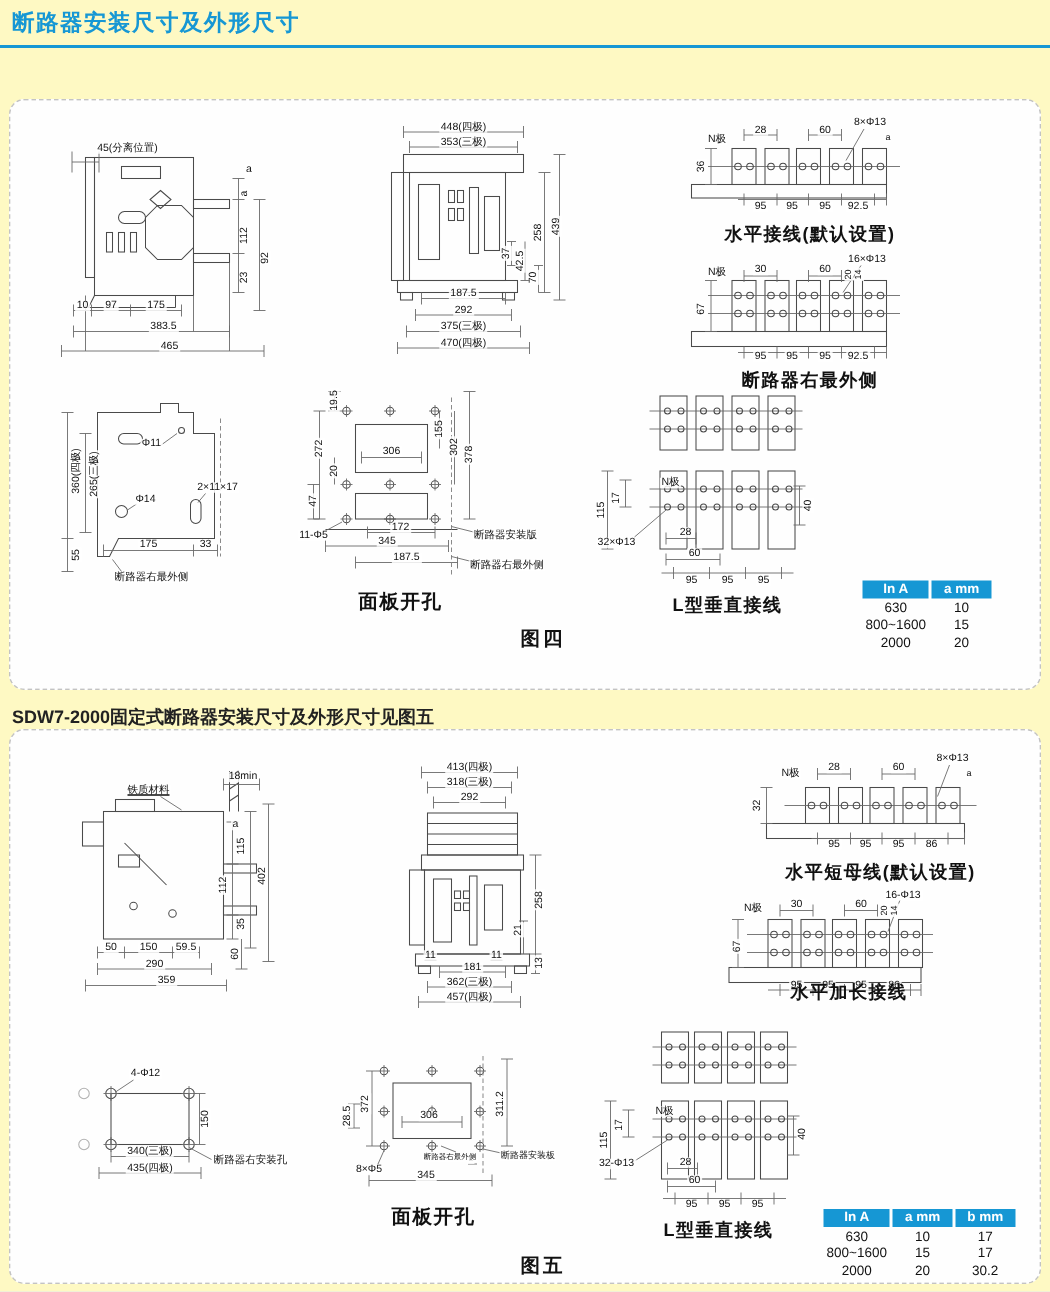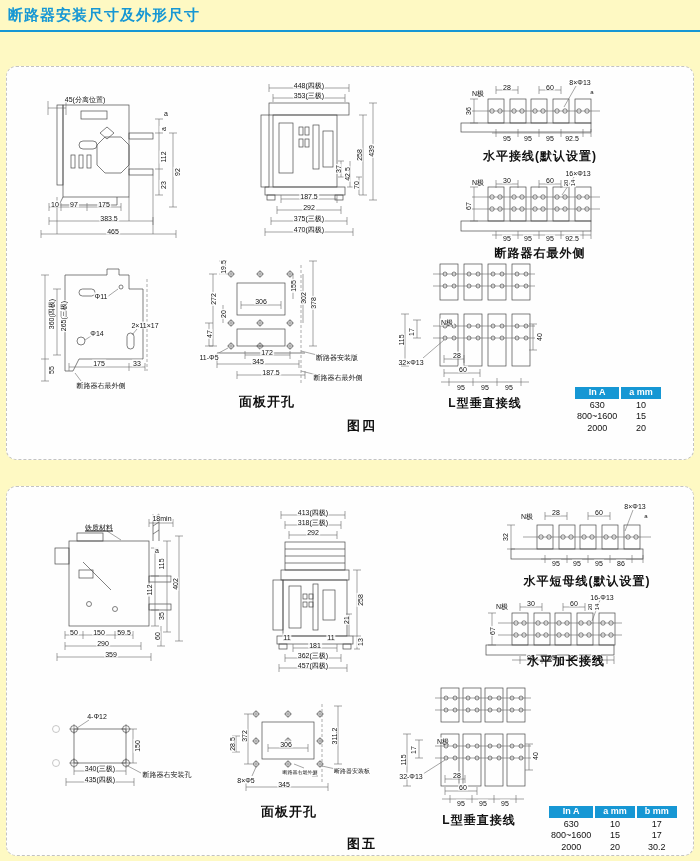--- a/index.html
+++ b/index.html
@@ -329,20 +329,21 @@
           </tr>
           <tr>
             <td>2000</td>
             <td>20</td>
           </tr>
         </tbody>
       </table>
     <div class="figcap" style="left:340px;top:350px">图四</div>
   </div>
 
+  <div class="sec-label" style="left:8px;top:470px">SDW7-2000固定式断路器安装尺寸及外形尺寸见图五</div>
 
   <div class="box" style="left:6px;top:486px;width:686px;height:368px">
 
     <div class="fig" style="left:14px;top:19px;width:235px;height:160px">
       <svg class="art" width="235" height="160">
         <rect x="48" y="35" width="80" height="85"></rect>
           <rect x="34" y="42" width="14" height="16"></rect>
           <rect x="56" y="27" width="26" height="8"></rect>
         <path d="M62,56 L90,84"></path>
           <rect x="58" y="64" width="14" height="8"></rect>

